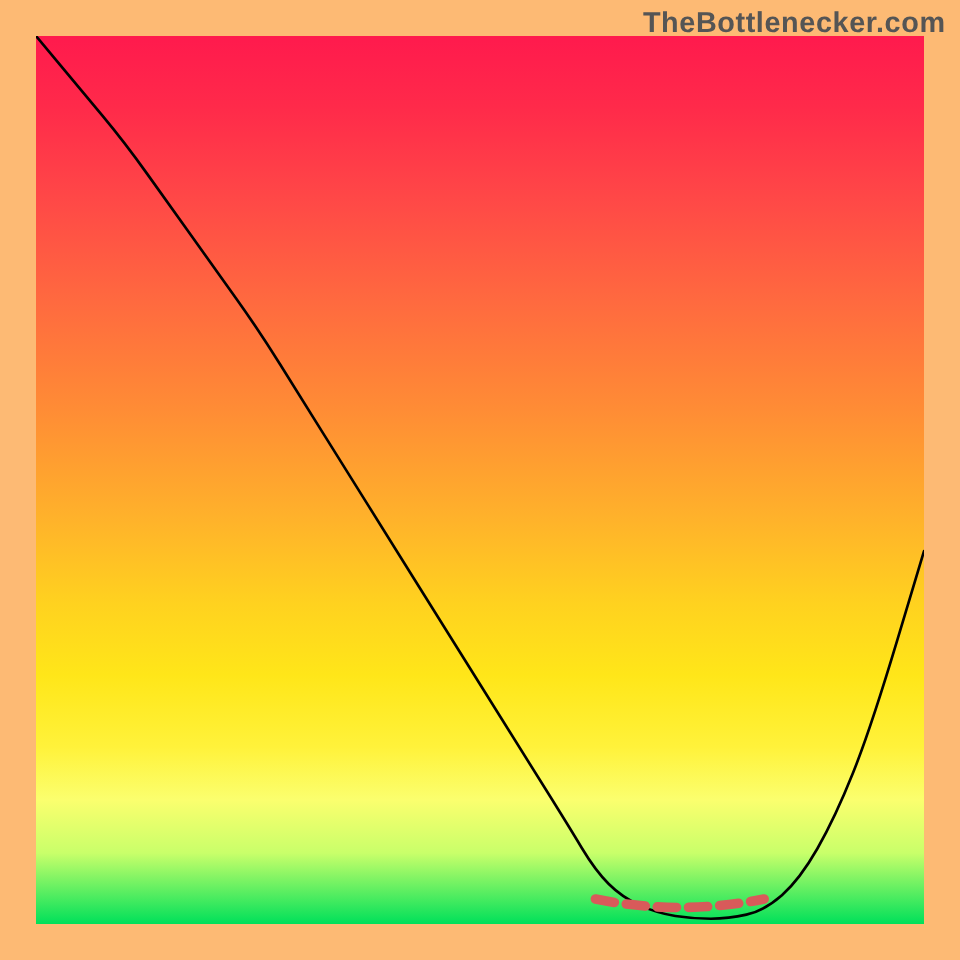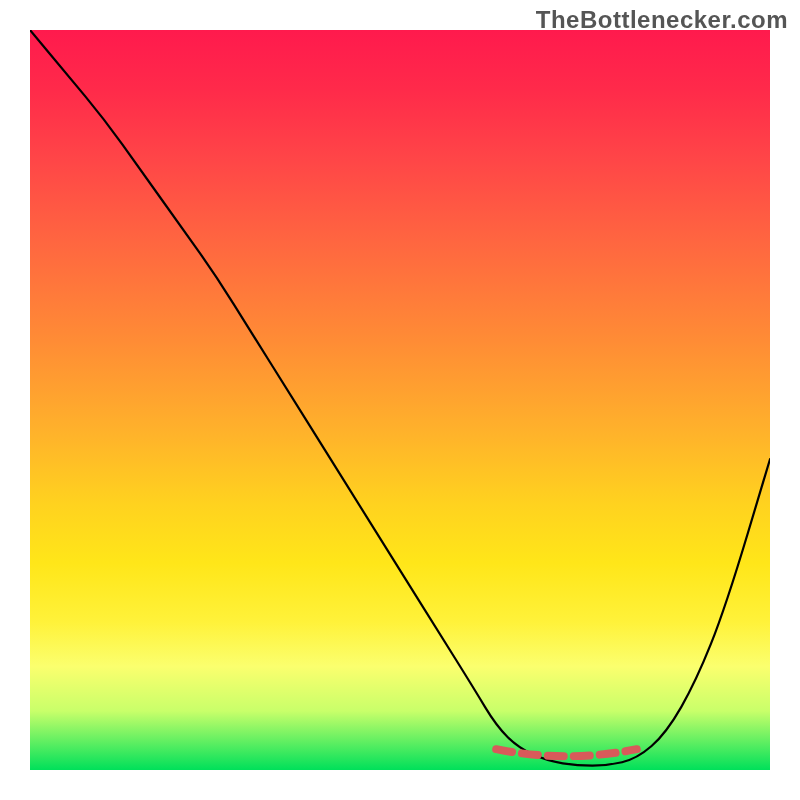--- a/index.html
+++ b/index.html
@@ -1,21 +1,21 @@
 <!DOCTYPE html>
 <html><head>
 <meta charset="utf-8">
 <style>
   * { margin: 0; padding: 0; box-sizing: border-box; }
   html, body { width: 800px; height: 800px; overflow: hidden; background: #000; font-family: Arial, Helvetica, sans-serif; }
   .frame {
     position: relative;
     width: 800px;
     height: 800px;
-    background: #ffffff;
+    background: #fdba74;
   }
   .watermark {
     position: absolute;
     top: 6px;
     right: 12px;
     color: #555;
     font-size: 24px;
     font-weight: 600;
     letter-spacing: 0.5px;
     user-select: none;

